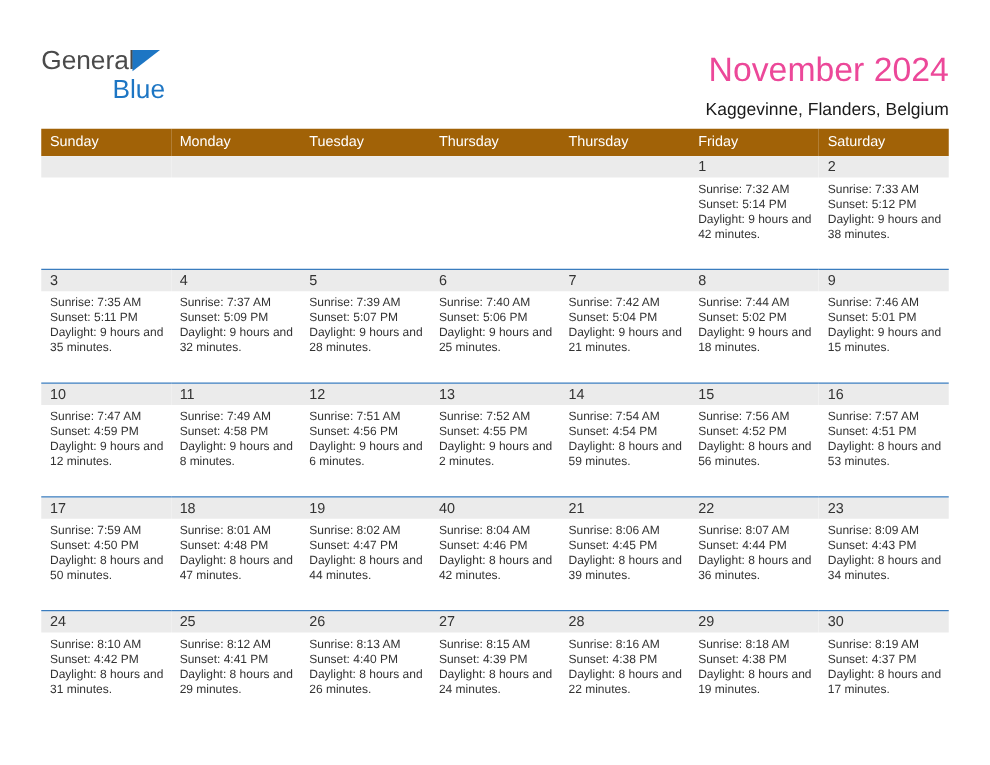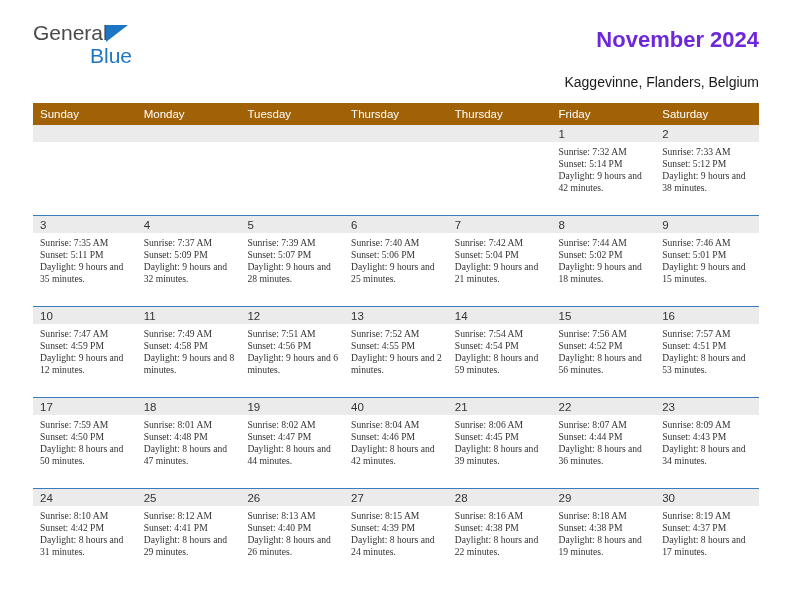--- a/index.html
+++ b/index.html
@@ -12,21 +12,21 @@
     background: #ffffff;
     font-family: "Liberation Sans", sans-serif;
     color: #222222;
     overflow: hidden;
   }
   .page {
     position: relative;
     width: 792px;
     height: 612px;
     box-sizing: border-box;
-    padding: 0 33px;
+    padding: 16px 33px;
   }
 
   
   .header {
     position: relative;
     height: 70px;
     padding-top: 22px;
     box-sizing: border-box;
   }
   .logo {
@@ -60,31 +60,31 @@
     margin-left: 57px;
     margin-top: 1px;
   }
   .title-block {
     position: absolute;
     right: 0;
     top: 24px;
     text-align: right;
   }
   .cal-title {
-    font-size: 22px;
-    color: #6d28d9;
-    font-weight: bold;
+    font-size: 27px;
+    color: #ec4899;
+    font-weight: normal;
     line-height: 32px;
     white-space: nowrap;
   }
   .cal-subtitle {
     font-size: 14px;
     color: #1a1a1a;
     line-height: 18px;
-    margin-top: 17px;
+    margin-top: 6px;
     white-space: nowrap;
   }
 
   
   .calendar {
     position: absolute;
     left: 33px;
     top: 103px;
     width: 726px;
     border-collapse: collapse;
@@ -126,21 +126,20 @@
     line-height: 15px;
   }
   td.empty .date-band {
     background: #ebebeb;
   }
   .details {
     padding: 4px 6px 0 7px;
     font-size: 9.6px;
     line-height: 12.1px;
     color: #333333;
-    font-family: Liberation Serif, serif;
   }
   .details div {
     white-space: nowrap;
   }
   .details .daylight {
     white-space: normal;
   }
   td.empty .details {
     visibility: hidden;
   }

